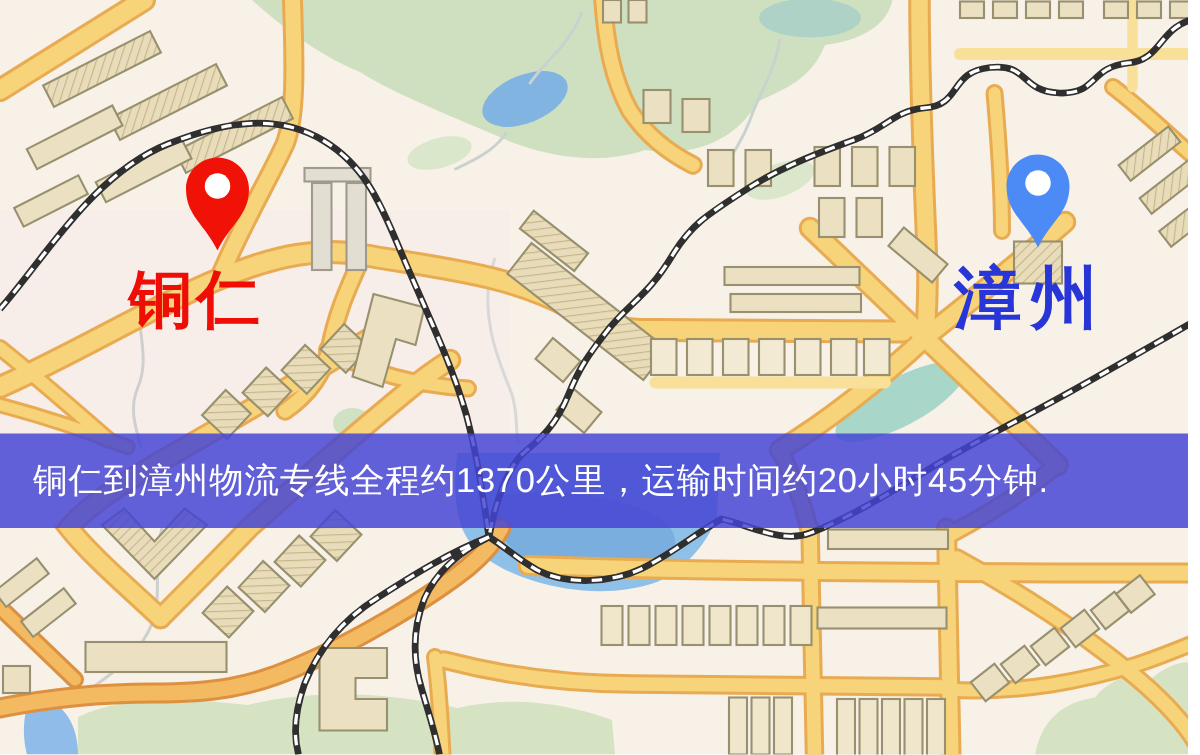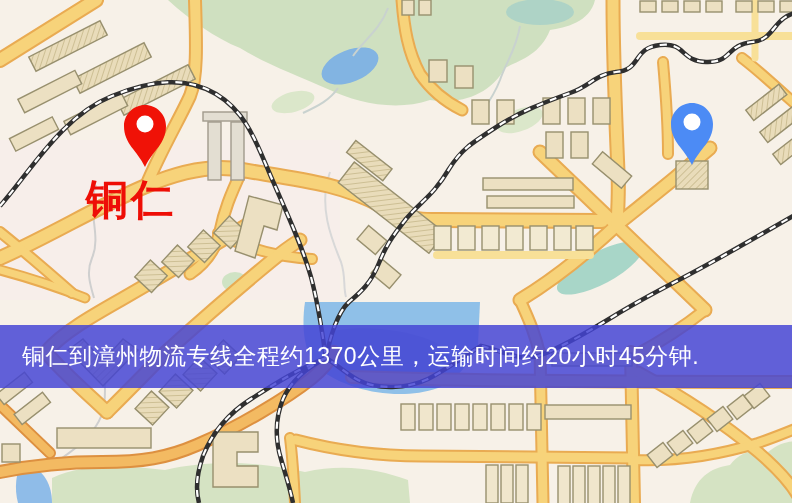--- a/index.html
+++ b/index.html
@@ -11,21 +11,21 @@
   .stage svg{position:absolute;left:0;top:0;}
   .map-label{
     position:absolute;font-weight:bold;line-height:1;white-space:nowrap;
     font-family:"Liberation Sans","DejaVu Sans",sans-serif;
   }
   .origin-label{left:86px;top:179px;font-size:42px;color:#ee0e06;letter-spacing:3px;}
   .dest-label{left:636px;top:176px;font-size:45px;color:#2836d8;letter-spacing:6px;}
   .banner{
     position:absolute;left:0;top:289px;width:800px;height:63px;
     background:rgba(68,68,212,0.84);
-    display:flex;align-items:center;margin-top:36px;
+    display:flex;align-items:center;
   }
   .banner span{
     color:#ffffff;font-size:23px;letter-spacing:0.5px;padding-left:22px;
     font-family:"Liberation Sans","DejaVu Sans",sans-serif;
   }
 </style>
 </head>
 <body>
 
 <div class="stage">
@@ -238,17 +238,18 @@
     <path d="M145,167 C137,150 124,144 124,126 C124,114.4 133.4,105 145,105 C156.6,105 166,114.4 166,126 C166,144 153,150 145,167 Z" fill="#f01207"></path>
     <circle cx="145" cy="124" r="8.5" fill="#ffffff"></circle>
   </g>
   <g>
     <path d="M692,165 C684,148 671,142 671,124 C671,112.4 680.4,103 692,103 C703.6,103 713,112.4 713,124 C713,142 700,148 692,165 Z" fill="#4c8bf5"></path>
     <circle cx="692" cy="122" r="8.5" fill="#ffffff"></circle>
   </g>
 </svg>
 
 <div class="map-label origin-label">铜仁</div>
+<div class="map-label dest-label">漳州</div>
 
 <div class="banner">
   <span>铜仁到漳州物流专线全程约1370公里，运输时间约20小时45分钟.</span>
 </div>
 </div>
 
 </body></html>

